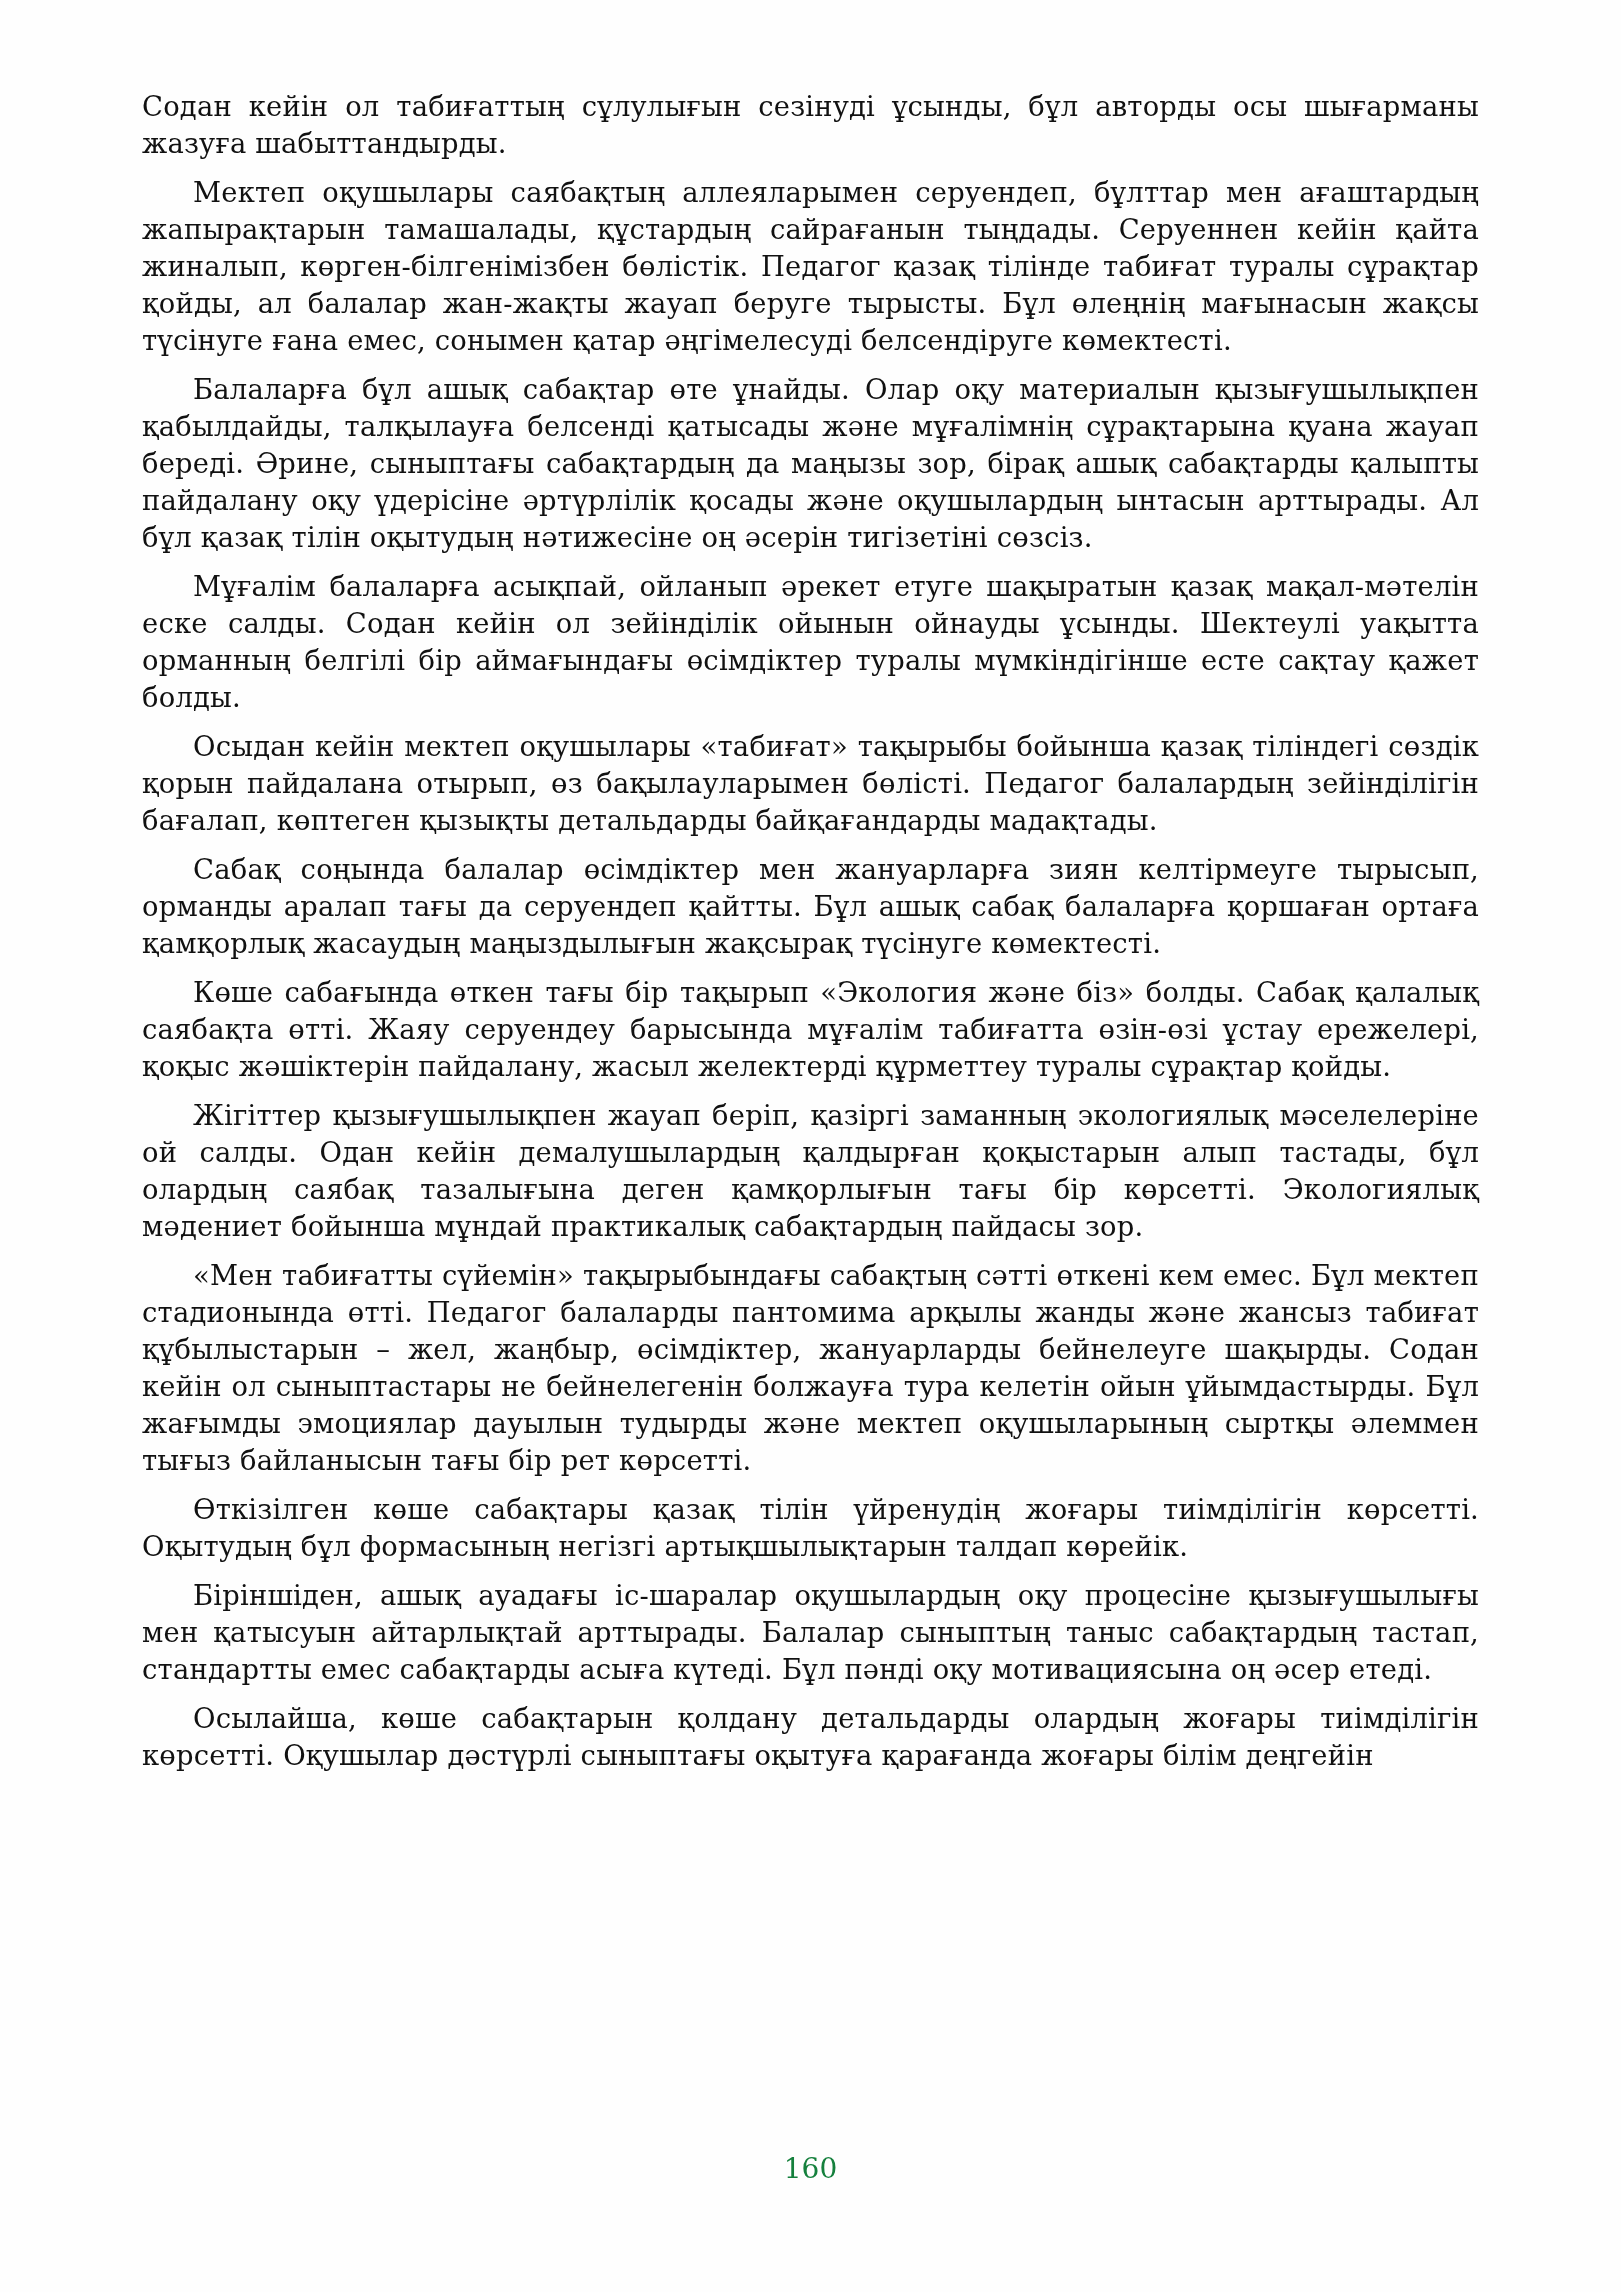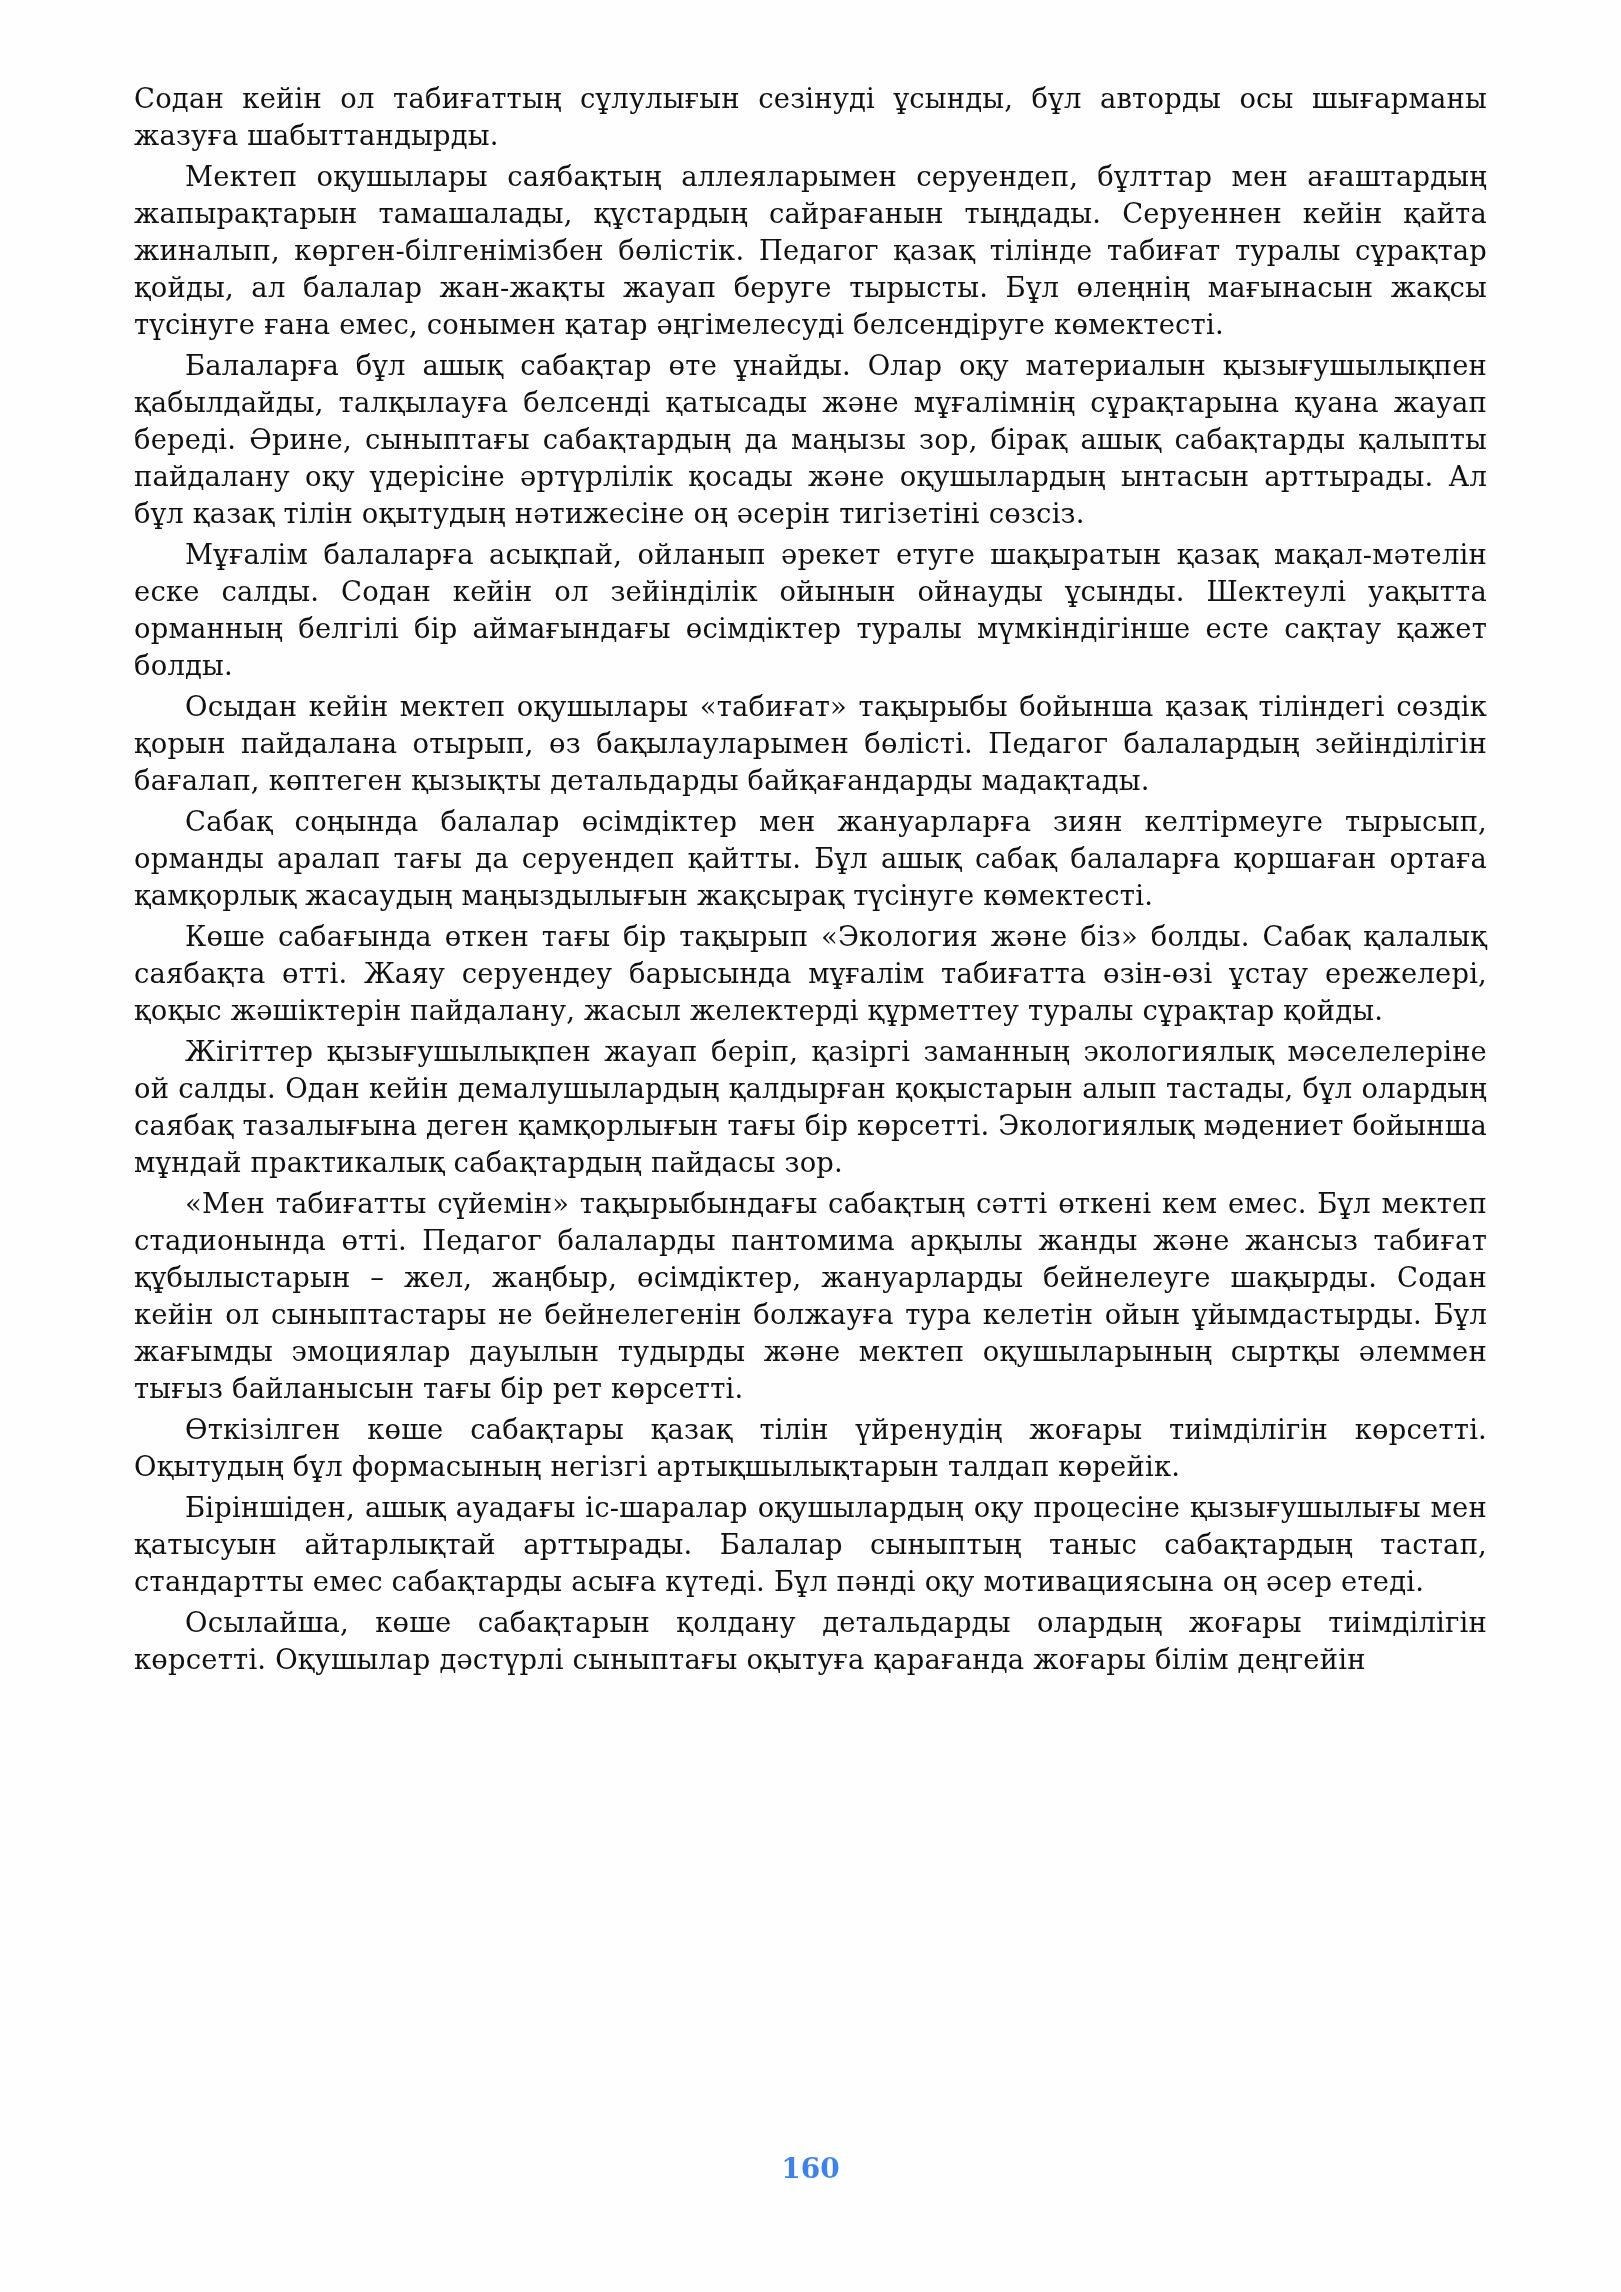--- a/index.html
+++ b/index.html
@@ -20,36 +20,35 @@
     position: absolute;
     left: 130px;
     top: 76px;
     width: 1361px;
     font-size: 27.4px;
     line-height: 37px;
     text-align: justify;
     letter-spacing: 0.2px;
   }
   .text-block p {
-    margin: 4px;
+    margin: 12px;
     padding: 0;
     text-indent: 51px;
   }
   .text-block p.no-indent {
     text-indent: 0;
   }
   .page-number {
     position: absolute;
     top: 2152px;
     left: 0;
     width: 100%;
     text-align: center;
     font-size: 28px;
-    color: #3b82f6;
-    font-weight: bold;
+    color: #15803d;
   }
 </style>
 </head>
 <body>
 
 <div class="page">
   <div class="text-block">
     <p class="no-indent">Содан кейін ол табиғаттың сұлулығын сезінуді ұсынды, бұл авторды осы шығарманы жазуға шабыттандырды.</p>
     <p>Мектеп оқушылары саябақтың аллеяларымен серуендеп, бұлттар мен ағаштардың жапырақтарын тамашалады, құстардың сайрағанын тыңдады. Серуеннен кейін қайта жиналып, көрген-білгенімізбен бөлістік. Педагог қазақ тілінде табиғат туралы сұрақтар қойды, ал балалар жан-жақты жауап беруге тырысты. Бұл өлеңнің мағынасын жақсы түсінуге ғана емес, сонымен қатар әңгімелесуді белсендіруге көмектесті.</p>
     <p>Балаларға бұл ашық сабақтар өте ұнайды. Олар оқу материалын қызығушылықпен қабылдайды, талқылауға белсенді қатысады және мұғалімнің сұрақтарына қуана жауап береді. Әрине, сыныптағы сабақтардың да маңызы зор, бірақ ашық сабақтарды қалыпты пайдалану оқу үдерісіне әртүрлілік қосады және оқушылардың ынтасын арттырады. Ал бұл қазақ тілін оқытудың нәтижесіне оң әсерін тигізетіні сөзсіз.</p>

